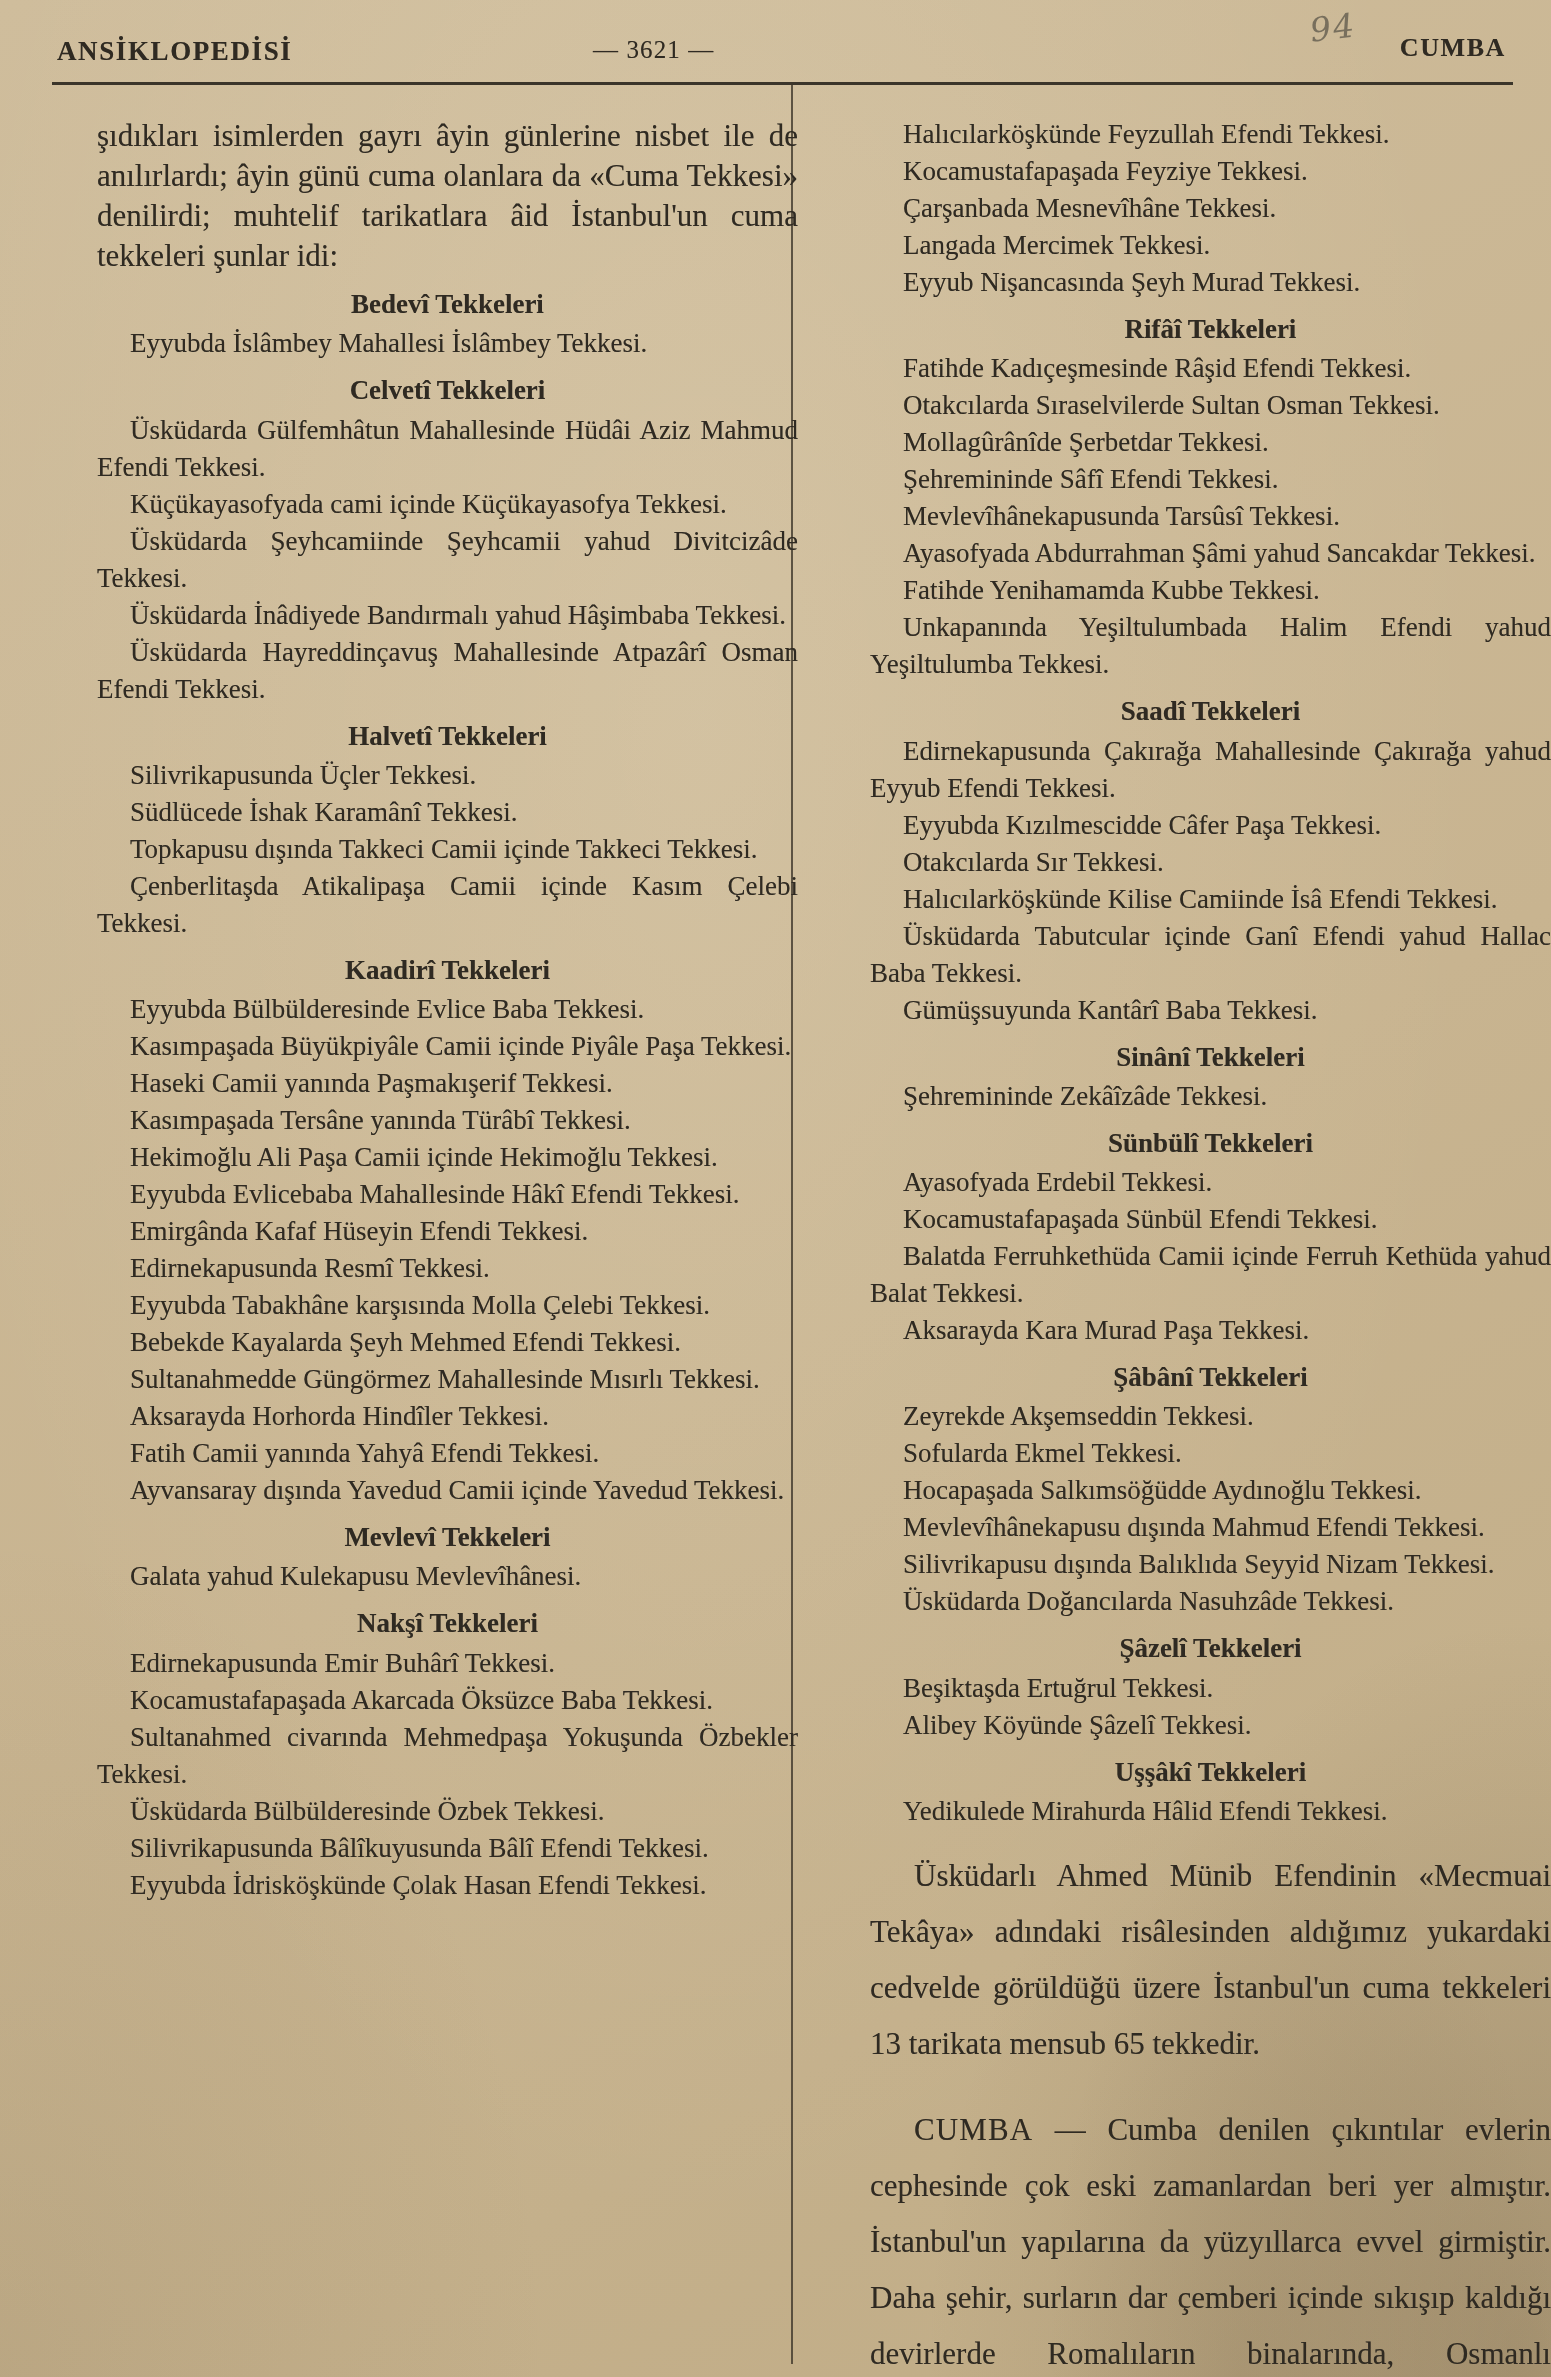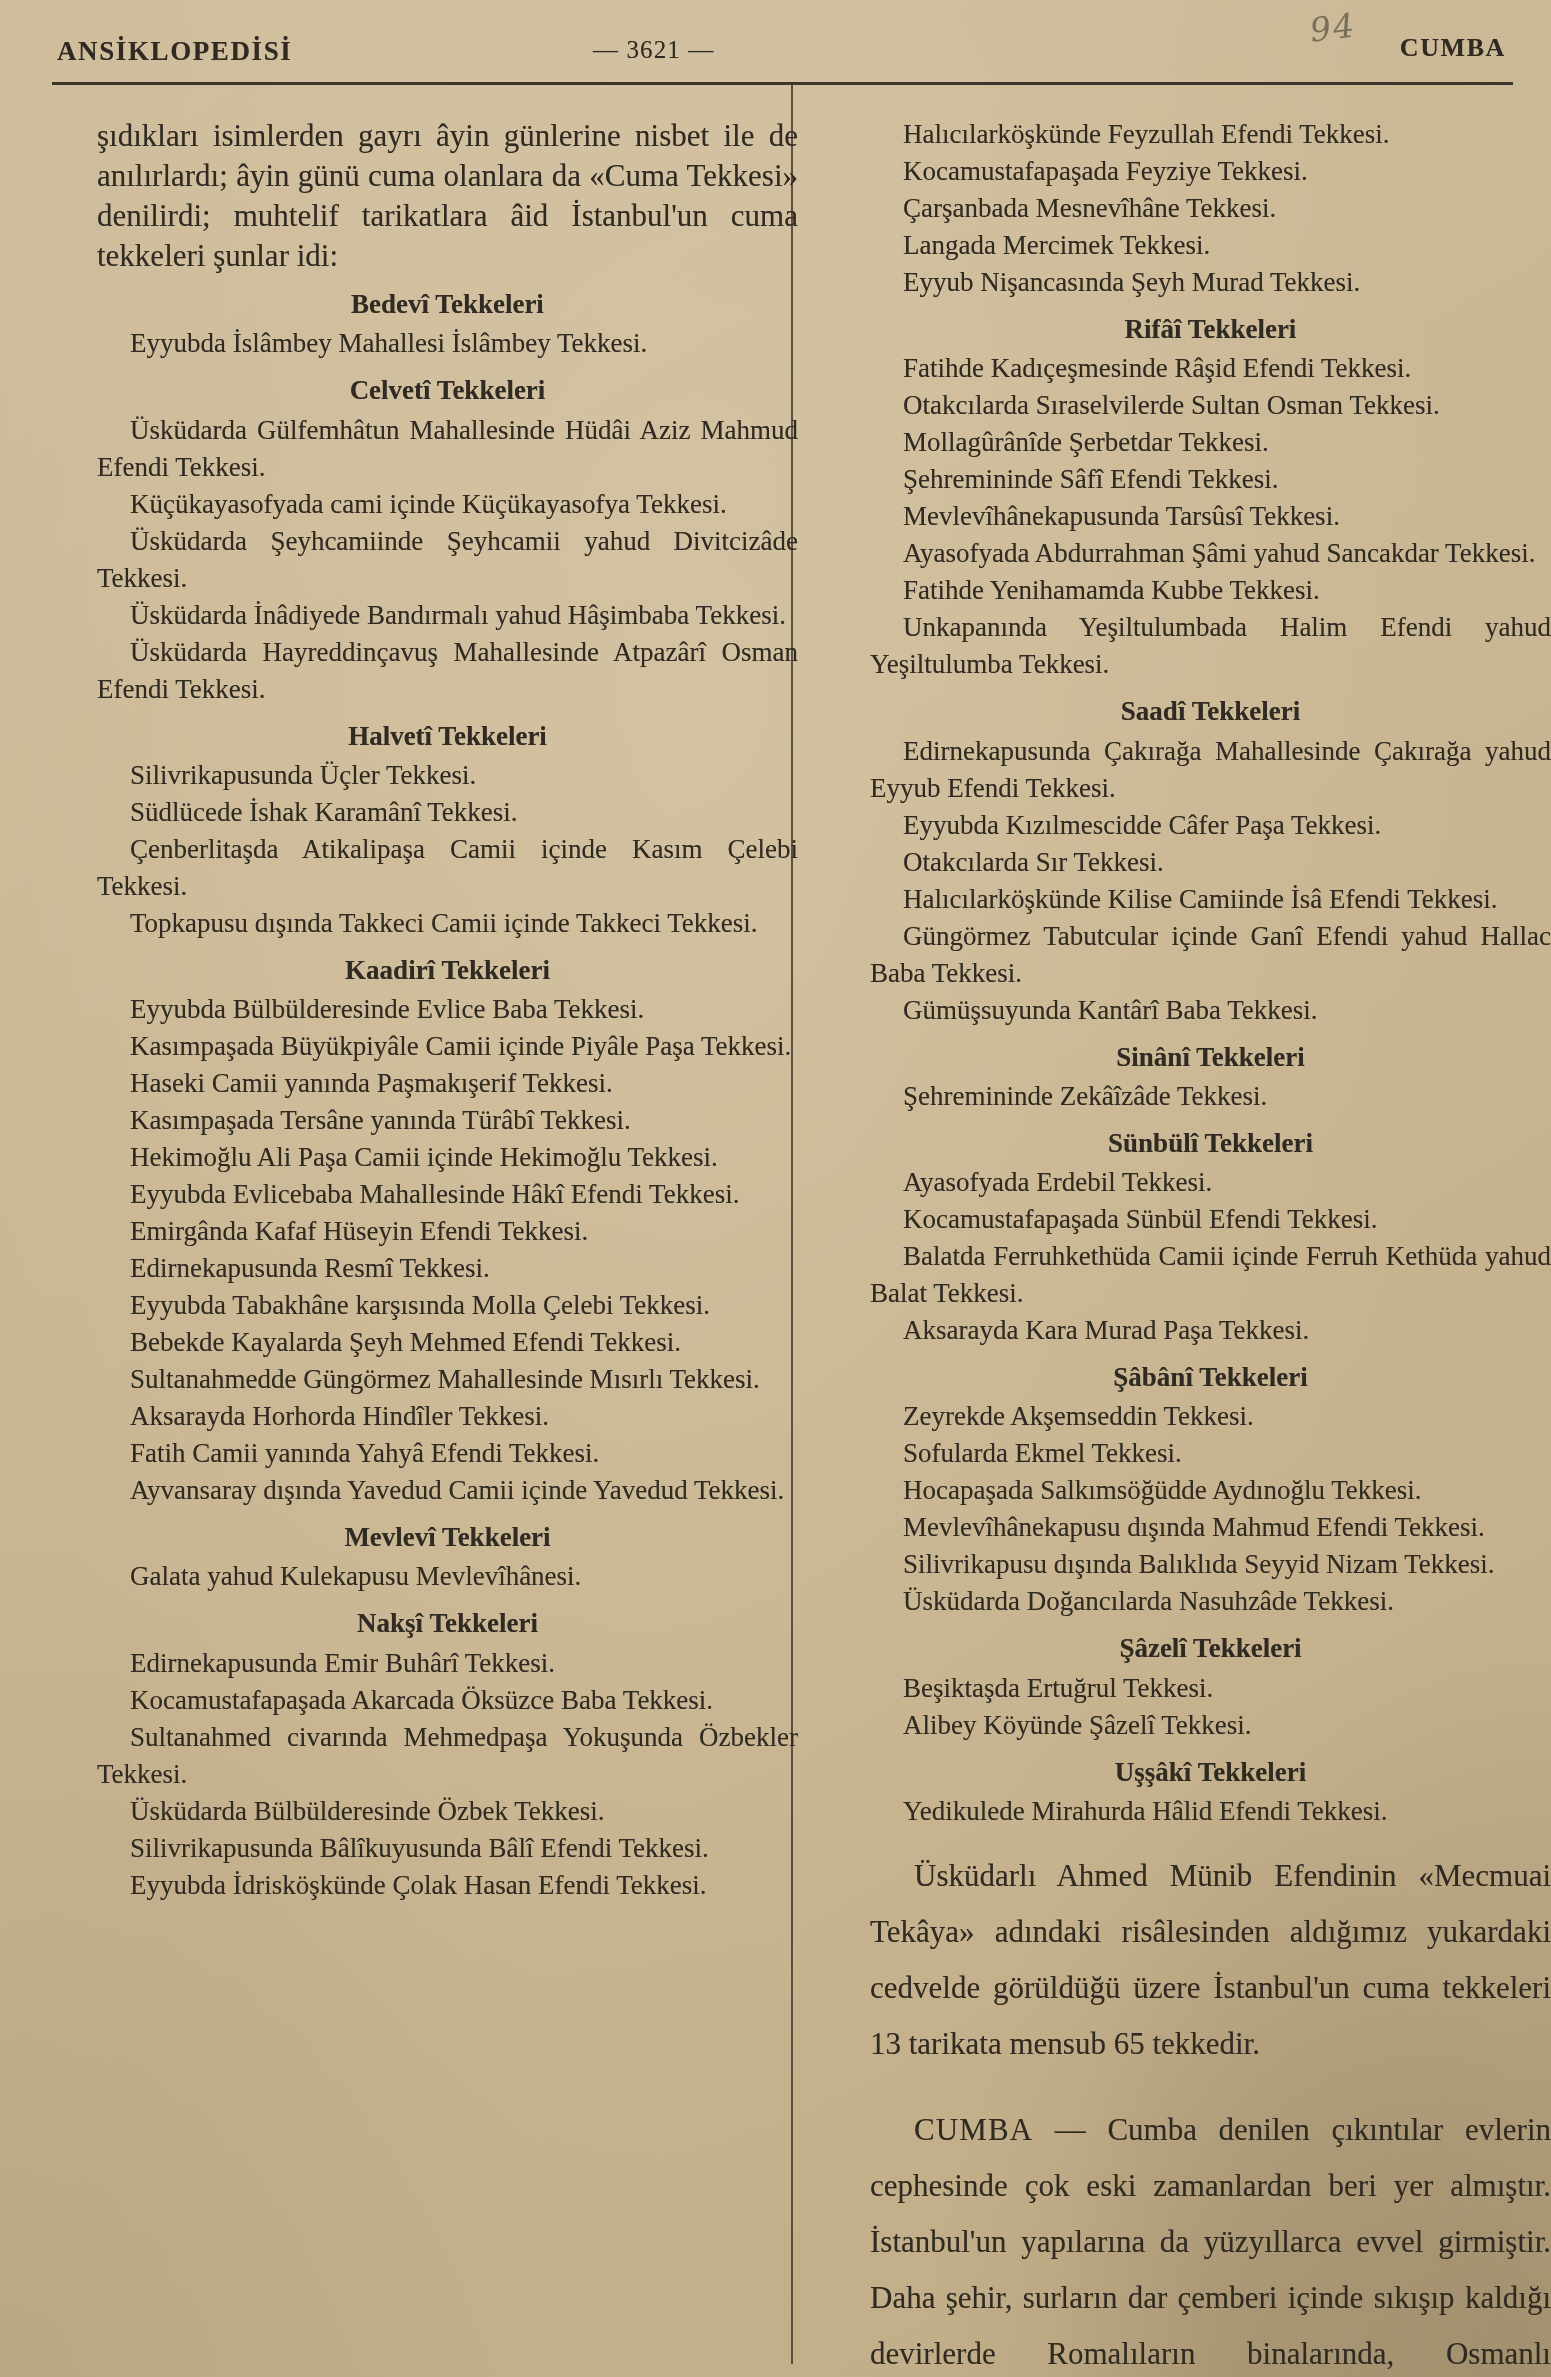--- a/index.html
+++ b/index.html
@@ -118,22 +118,22 @@
         <p class="tekke-item">Eyyubda İslâmbey Mahallesi İslâmbey Tekkesi.</p>
         <div class="section-heading">Celvetî Tekkeleri</div>
         <p class="tekke-item">Üsküdarda Gülfemhâtun Mahallesinde Hüdâi Aziz Mahmud Efendi Tekkesi.</p>
         <p class="tekke-item">Küçükayasofyada cami içinde Küçükayasofya Tekkesi.</p>
         <p class="tekke-item">Üsküdarda Şeyhcamiinde Şeyhcamii yahud Divitcizâde Tekkesi.</p>
         <p class="tekke-item">Üsküdarda İnâdiyede Bandırmalı yahud Hâşimbaba Tekkesi.</p>
         <p class="tekke-item">Üsküdarda Hayreddinçavuş Mahallesinde Atpazârî Osman Efendi Tekkesi.</p>
         <div class="section-heading">Halvetî Tekkeleri</div>
         <p class="tekke-item">Silivrikapusunda Üçler Tekkesi.</p>
         <p class="tekke-item">Südlücede İshak Karamânî Tekkesi.</p>
+        <p class="tekke-item">Topkapusu dışında Takkeci Camii içinde Takkeci Tekkesi.</p>
         <p class="tekke-item">Çenberlitaşda Atikalipaşa Camii içinde Kasım Çelebi Tekkesi.</p>
-        <p class="tekke-item">Topkapusu dışında Takkeci Camii içinde Takkeci Tekkesi.</p>
         <div class="section-heading">Kaadirî Tekkeleri</div>
         <p class="tekke-item">Eyyubda Bülbülderesinde Evlice Baba Tekkesi.</p>
         <p class="tekke-item">Kasımpaşada Büyükpiyâle Camii içinde Piyâle Paşa Tekkesi.</p>
         <p class="tekke-item">Haseki Camii yanında Paşmakışerif Tekkesi.</p>
         <p class="tekke-item">Kasımpaşada Tersâne yanında Türâbî Tekkesi.</p>
         <p class="tekke-item">Hekimoğlu Ali Paşa Camii içinde Hekimoğlu Tekkesi.</p>
         <p class="tekke-item">Eyyubda Evlicebaba Mahallesinde Hâkî Efendi Tekkesi.</p>
         <p class="tekke-item">Emirgânda Kafaf Hüseyin Efendi Tekkesi.</p>
         <p class="tekke-item">Edirnekapusunda Resmî Tekkesi.</p>
         <p class="tekke-item">Eyyubda Tabakhâne karşısında Molla Çelebi Tekkesi.</p>
@@ -170,21 +170,21 @@
         <p class="tekke-item">Şehremininde Sâfî Efendi Tekkesi.</p>
         <p class="tekke-item">Mevlevîhânekapusunda Tarsûsî Tekkesi.</p>
         <p class="tekke-item">Ayasofyada Abdurrahman Şâmi yahud Sancakdar Tekkesi.</p>
         <p class="tekke-item">Fatihde Yenihamamda Kubbe Tekkesi.</p>
         <p class="tekke-item">Unkapanında Yeşiltulumbada Halim Efendi yahud Yeşiltulumba Tekkesi.</p>
         <div class="section-heading">Saadî Tekkeleri</div>
         <p class="tekke-item">Edirnekapusunda Çakırağa Mahallesinde Çakırağa yahud Eyyub Efendi Tekkesi.</p>
         <p class="tekke-item">Eyyubda Kızılmescidde Câfer Paşa Tekkesi.</p>
         <p class="tekke-item">Otakcılarda Sır Tekkesi.</p>
         <p class="tekke-item">Halıcılarköşkünde Kilise Camiinde İsâ Efendi Tekkesi.</p>
-        <p class="tekke-item">Güngörmez Tabutcular içinde Ganî Efendi yahud Hallac Baba Tekkesi.</p>
+        <p class="tekke-item">Üsküdarda Tabutcular içinde Ganî Efendi yahud Hallac Baba Tekkesi.</p>
         <p class="tekke-item">Gümüşsuyunda Kantârî Baba Tekkesi.</p>
         <div class="section-heading">Sinânî Tekkeleri</div>
         <p class="tekke-item">Şehremininde Zekâîzâde Tekkesi.</p>
         <div class="section-heading">Sünbülî Tekkeleri</div>
         <p class="tekke-item">Ayasofyada Erdebil Tekkesi.</p>
         <p class="tekke-item">Kocamustafapaşada Sünbül Efendi Tekkesi.</p>
         <p class="tekke-item">Balatda Ferruhkethüda Camii içinde Ferruh Kethüda yahud Balat Tekkesi.</p>
         <p class="tekke-item">Aksarayda Kara Murad Paşa Tekkesi.</p>
         <div class="section-heading">Şâbânî Tekkeleri</div>
         <p class="tekke-item">Zeyrekde Akşemseddin Tekkesi.</p>

